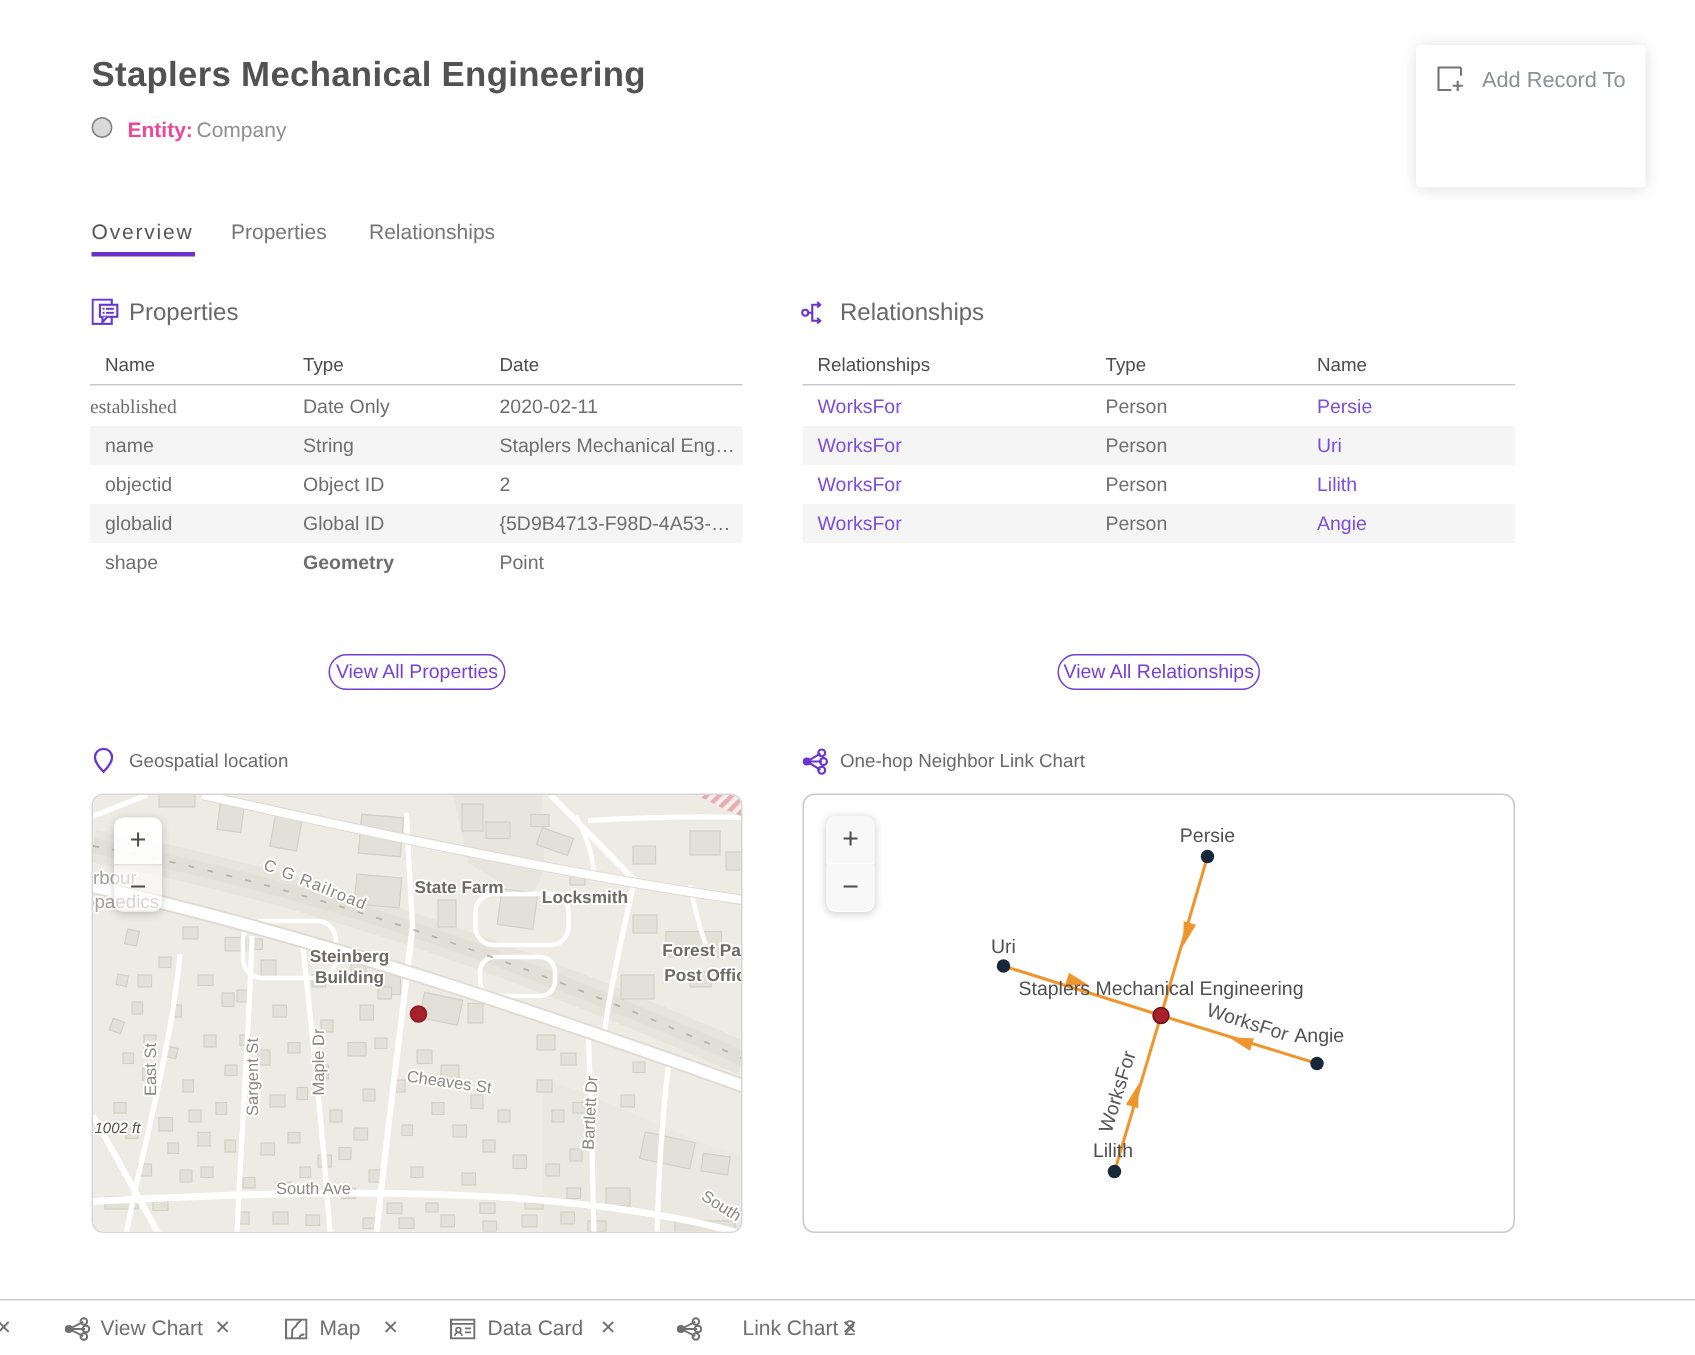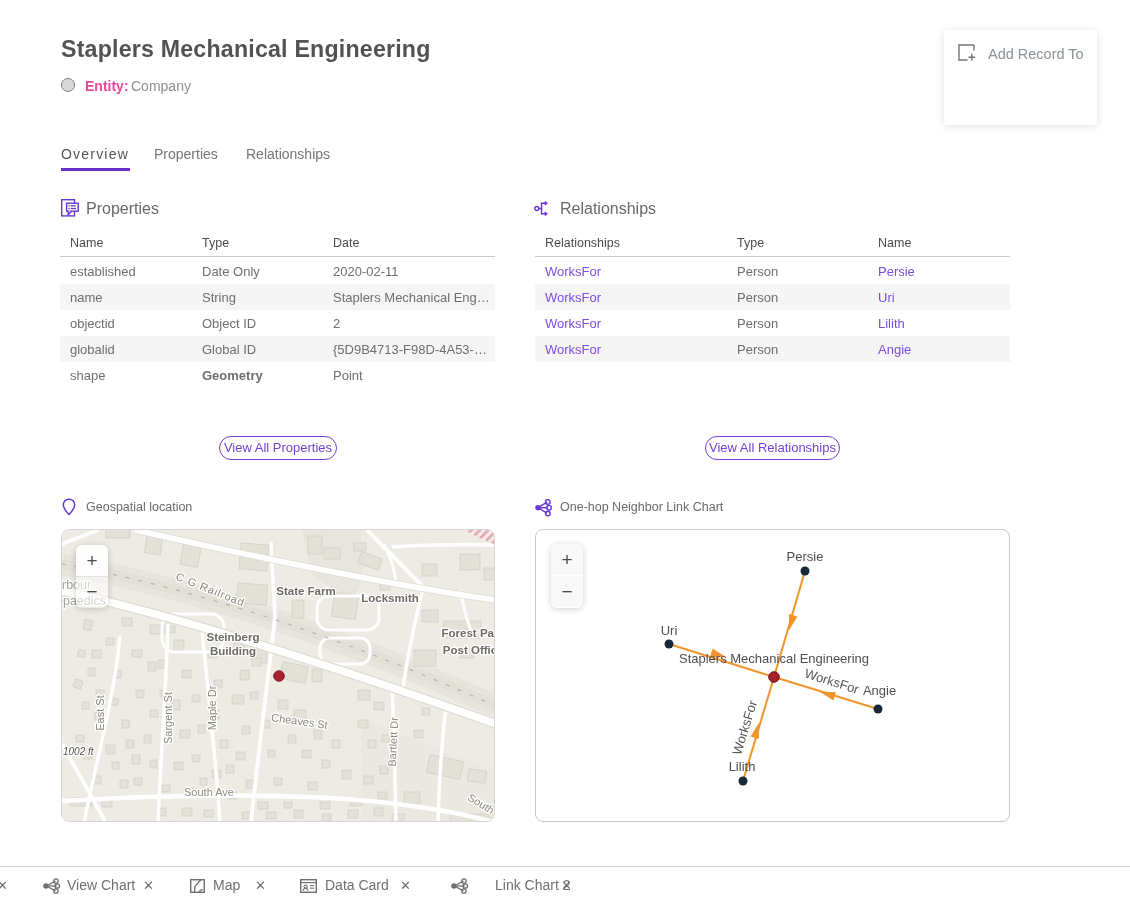--- a/index.html
+++ b/index.html
@@ -69,21 +69,21 @@
     <path d="M10.8 12 L12.8 13.8 L10.8 15.6"></path>
   </g>
 </svg>
 <div class="abs sechd" style="left:560px;top:200px;">Relationships</div>
 
 <div class="abs thead" style="left:70px;top:236px;">Name</div>
 <div class="abs thead" style="left:202px;top:236px;">Type</div>
 <div class="abs thead" style="left:333px;top:236px;">Date</div>
 <div class="abs tl hline"></div>
 <div class="abs tl row" style="top:258px;">
-    <span class="cell" style="left:10px;">established</span>
+    <span class="cell" style="left:0;font-family:Liberation Serif, serif;">established</span>
     <span class="cell" style="left:142px;">Date Only</span>
     <span class="cell" style="left:273px;">2020-02-11</span>
   </div>
 <div class="abs tl row stripe" style="top:284px;">
     <span class="cell" style="left:10px;">name</span>
     <span class="cell" style="left:142px;">String</span>
     <span class="cell" style="left:273px;">Staplers Mechanical Eng…</span>
   </div>
 <div class="abs tl row" style="top:310px;">
     <span class="cell" style="left:10px;">objectid</span>

